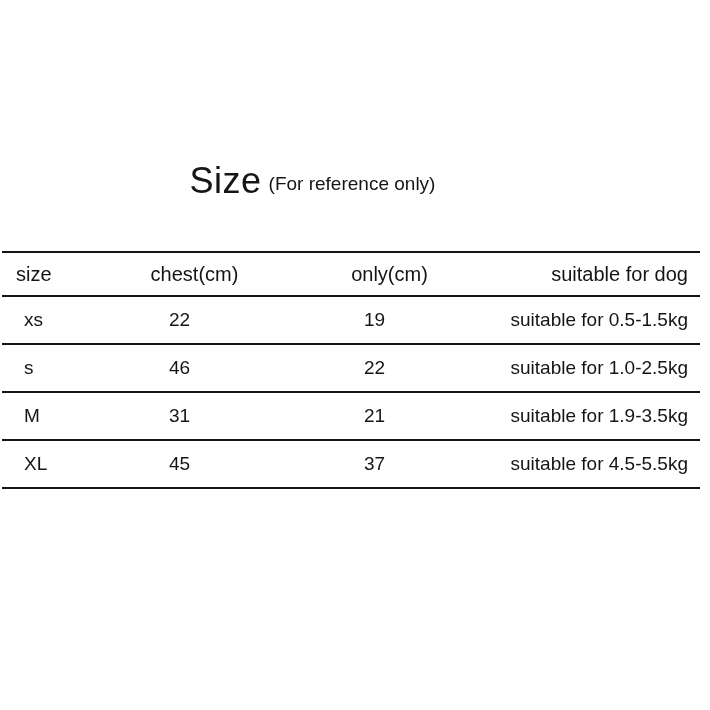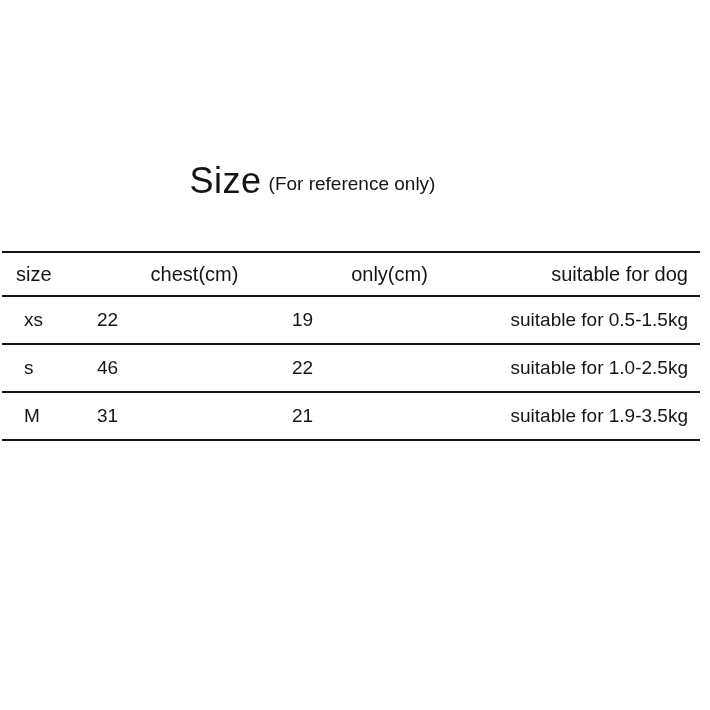--- a/index.html
+++ b/index.html
@@ -62,21 +62,21 @@
     vertical-align: middle;
   }
   .col-size  { width: 95px;  }
   .col-chest { width: 195px; }
   .col-back  { width: 195px; }
   .col-dog   { width: 213px; }
 
   th.c1 { text-align: left; padding-left: 14px; }
   td.c1 { text-align: left; padding-left: 22px; }
   th.c2, th.c3 { text-align: center; }
-  td.c2, td.c3 { text-align: left; padding-right: 30px; } 
+  td.c2, td.c3 { text-align: center; padding-right: 30px; } 
   th.c4, td.c4 { text-align: right; padding-right: 12px; }
 </style>
 </head>
 <body>
 
 <div class="page">
 
   <div class="title">
     <span class="title-main">Size</span><span class="title-note">(For reference only)</span>
   </div>
@@ -108,16 +108,22 @@
         <td class="c2">46</td>
         <td class="c3">22</td>
         <td class="c4">suitable for 1.0-2.5kg</td>
       </tr>
       <tr>
         <td class="c1">M</td>
         <td class="c2">31</td>
         <td class="c3">21</td>
         <td class="c4">suitable for 1.9-3.5kg</td>
       </tr>
+      <tr>
+        <td class="c1">XL</td>
+        <td class="c2">45</td>
+        <td class="c3">37</td>
+        <td class="c4">suitable for 4.5-5.5kg</td>
+      </tr>
     </tbody>
   </table>
 
 </div>
 
 </body></html>

